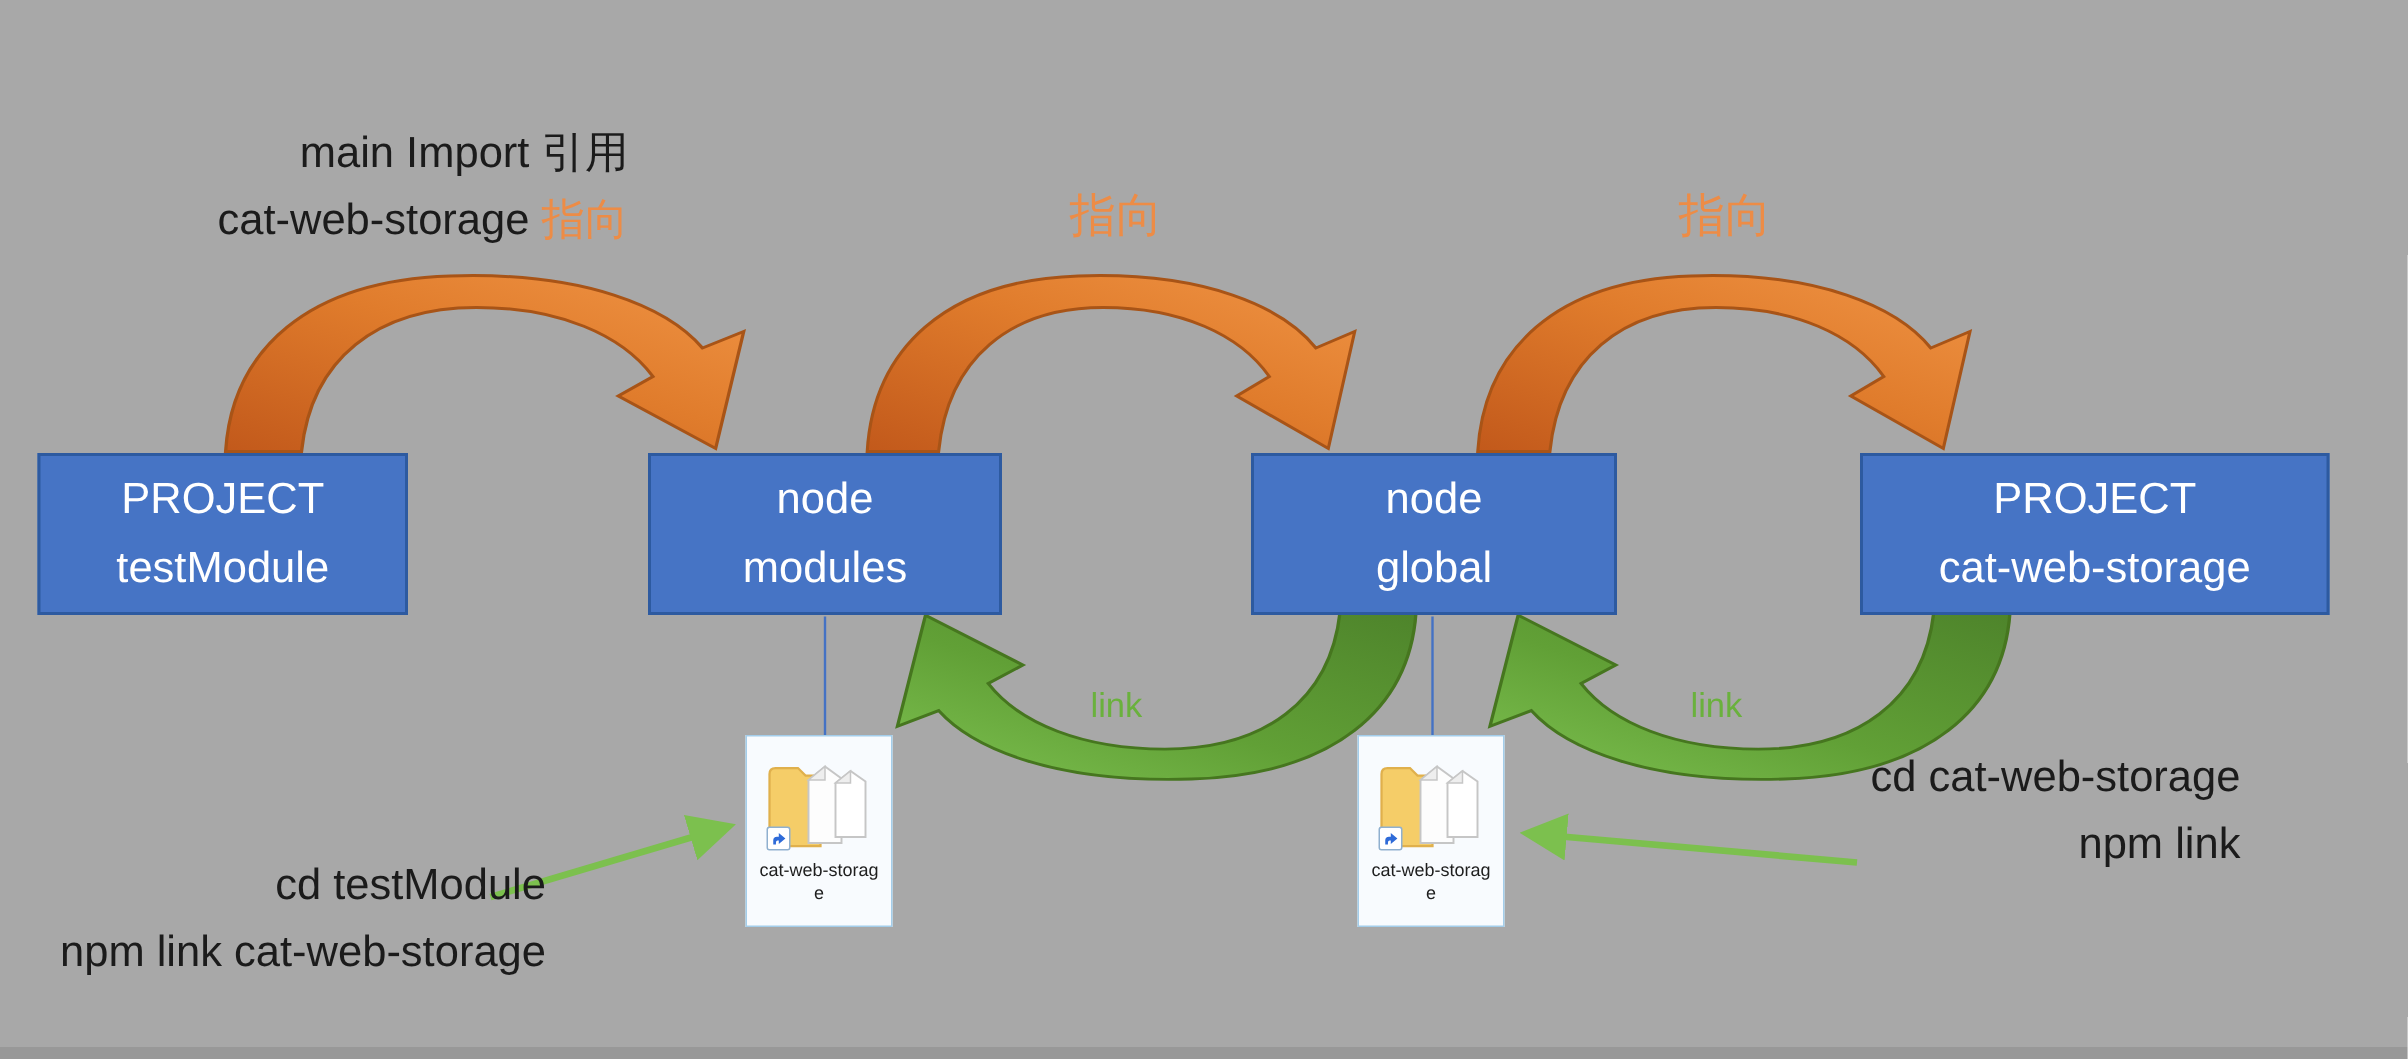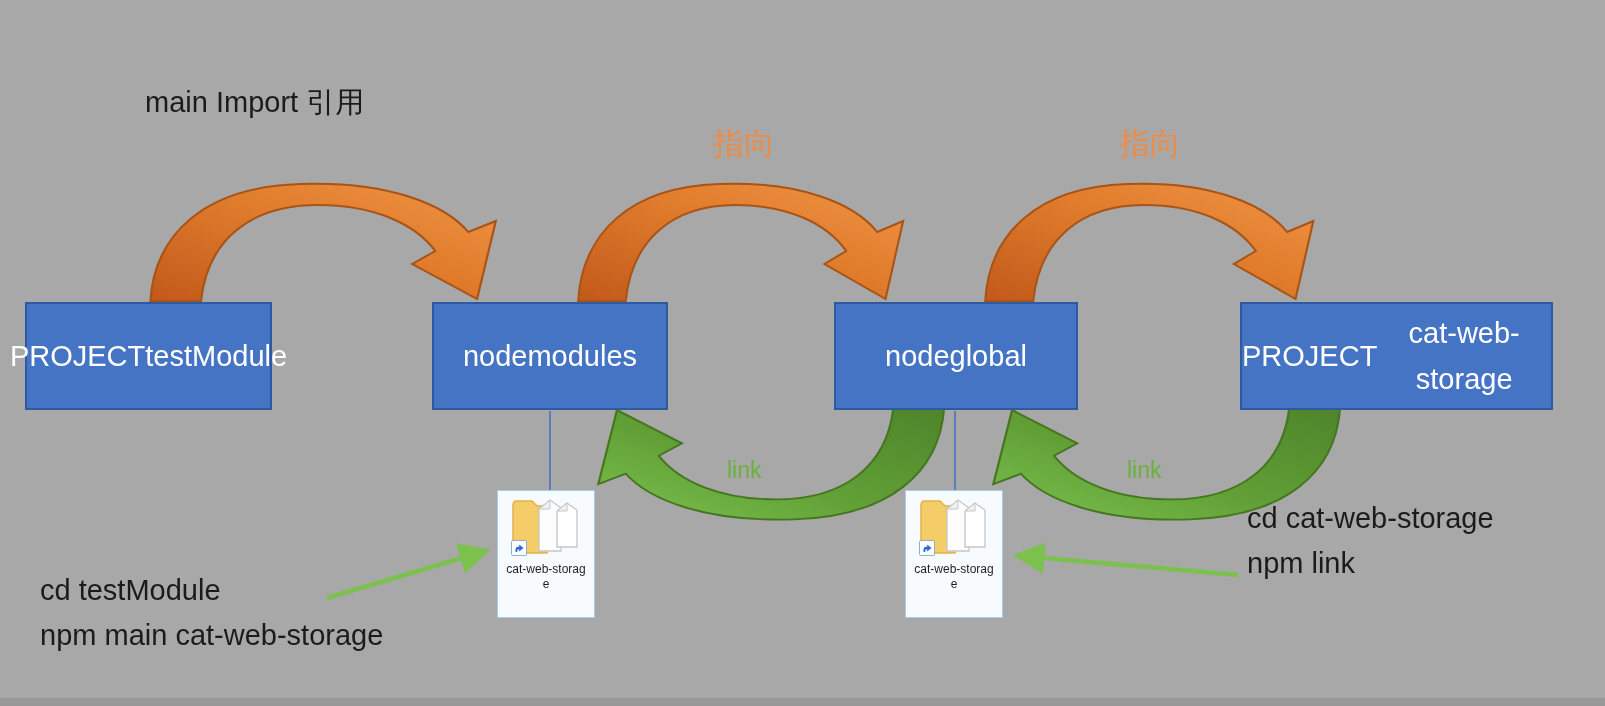--- a/index.html
+++ b/index.html
@@ -10,34 +10,35 @@
     overflow:hidden;
     font-family:"Liberation Sans","DejaVu Sans",sans-serif;
   }
   .arrow-layer{position:absolute;left:0;top:0;width:1605px;height:706px;}
   .node-box{
     position:absolute;
     background:#4674c5;
     border:2.5px solid #2d5aa0;
     box-sizing:border-box;
     color:#ffffff;
-    display:flex;
+    display:flex;flex-direction:column;
     align-items:center;justify-content:center;
     font-size:29px;line-height:46px;
     text-align:center;
   }
   .box-1{left:25px;top:302px;width:247px;height:108px;}
   .box-2{left:432px;top:302px;width:236px;height:108px;}
   .box-3{left:834px;top:302px;width:244px;height:108px;}
   .box-4{left:1240px;top:302px;width:313px;height:108px;}
   .note{
     position:absolute;
     color:#1b1b1b;
     font-size:29px;line-height:45px;
     white-space:nowrap;
+    text-align:right;
   }
   .note-top-left{left:145px;top:80px;}
   .note-bottom-left{left:40px;top:568px;}
   .note-bottom-right{left:1247px;top:496px;}
   .orange-text{color:#ed8c46;}
   .pointer-label{
     position:absolute;
     color:#ed8c46;
     font-size:31px;line-height:38px;
     white-space:nowrap;
@@ -52,21 +53,21 @@
   }
   .link-1{left:727px;top:452px;}
   .link-2{left:1127px;top:452px;}
   .folder-tile{
     position:absolute;
     width:98px;height:128px;
     background:#f8fbfe;
     border:1.5px solid #a3cdea;
     box-sizing:border-box;
     display:flex;flex-direction:column;align-items:center;
-    padding-top:4px;
+    padding-top:15px;
   }
   .tile-1{left:497px;top:490px;}
   .tile-2{left:905px;top:490px;}
   .folder-art{position:relative;width:72px;height:64px;}
   .shortcut-badge{
     position:absolute;left:1px;bottom:3px;
     width:16px;height:16px;
     background:#ffffff;
     border:1px solid #8fb0cf;
     border-radius:2px;
@@ -188,31 +189,32 @@
       </div>
     </div>
     <div class="folder-label">
       <div>cat-web-storag</div>
       <div>e</div>
     </div>
   </div>
 
   <div class="note note-top-left">
     <div>main Import 引用</div>
+    <div><span>cat-web-storage </span><span class="orange-text">指向</span></div>
   </div>
 
   <div class="pointer-label pointer-mid">指向</div>
   <div class="pointer-label pointer-right">指向</div>
 
   <div class="link-label link-1">link</div>
   <div class="link-label link-2">link</div>
 
   <div class="note note-bottom-left">
     <div>cd testModule</div>
-    <div>npm main cat-web-storage</div>
+    <div>npm link cat-web-storage</div>
   </div>
 
   <div class="note note-bottom-right">
     <div>cd cat-web-storage</div>
     <div>npm link</div>
   </div>
 
   <div class="bottom-strip"></div>
 </div>
 

